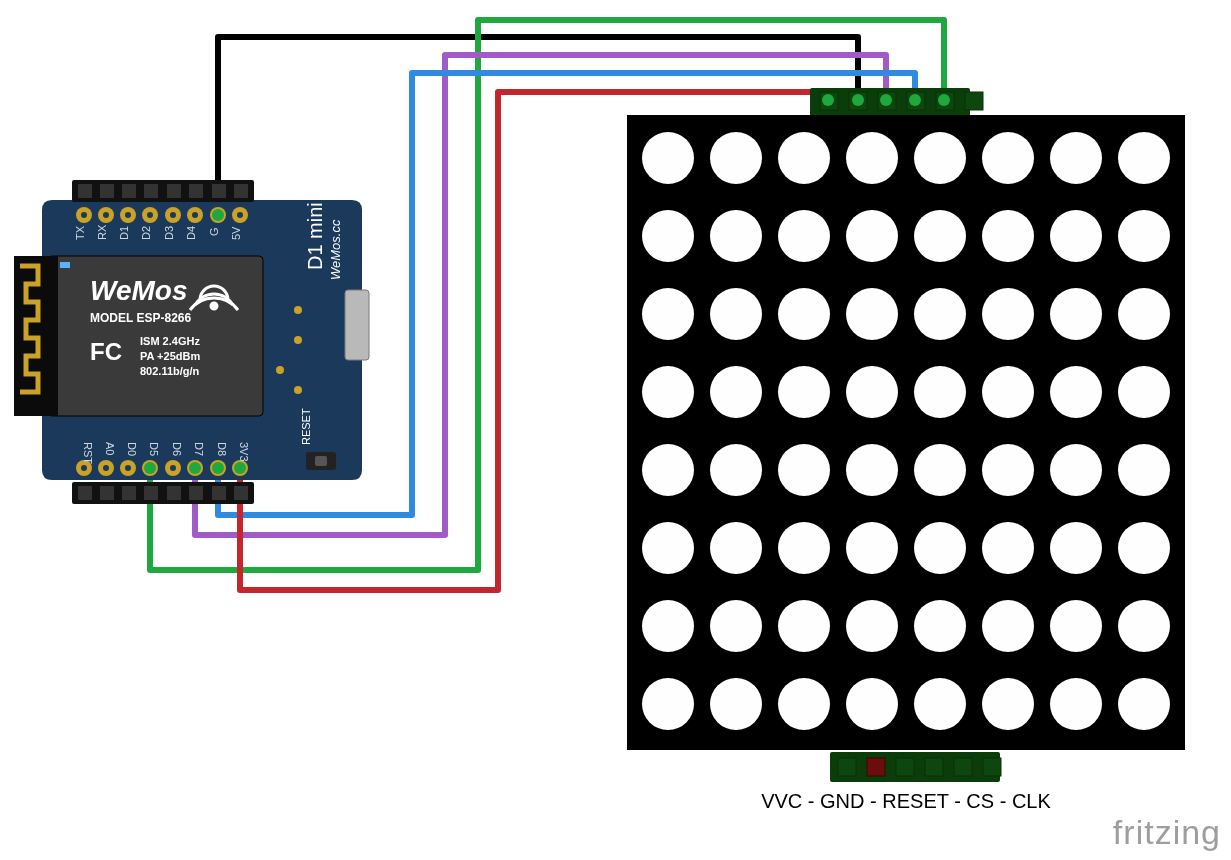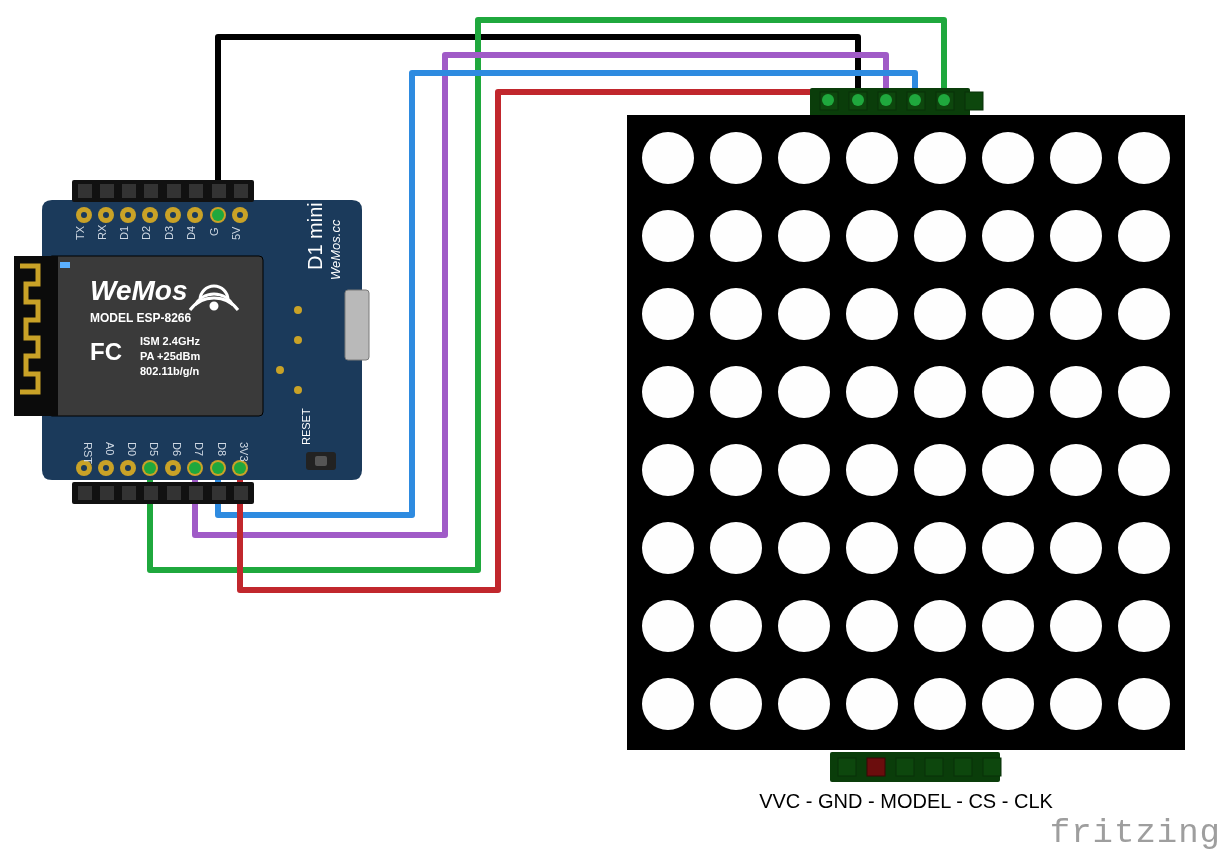--- a/index.html
+++ b/index.html
@@ -22,21 +22,21 @@
   .matrix-label {
     position: absolute;
     font-size: 20px;
     color: #000;
     text-align: center;
   }
   .branding {
     position: absolute;
     right: 10px;
     bottom: 8px;
-    font-family: Liberation Mono, monospace;
+    font-family: Liberation Sans, sans-serif;
     font-size: 34px;
     color: #9e9e9e;
     letter-spacing: 1px;
   }
 </style>
 </head>
 <body>
 
 <svg width="1231" height="860" viewBox="0 0 1231 860">
 
@@ -292,15 +292,15 @@
         <circle cx="872" cy="704" r="26"></circle>
         <circle cx="940" cy="704" r="26"></circle>
         <circle cx="1008" cy="704" r="26"></circle>
         <circle cx="1076" cy="704" r="26"></circle>
         <circle cx="1144" cy="704" r="26"></circle>
       </g>
   </g>
 
 </svg>
 
-<div class="matrix-label" style="left:627px; top:790px; width:558px;">VVC - GND - MODEL - CS - CLK</div>
+<div class="matrix-label" style="left:627px; top:790px; width:558px;">VVC - GND - RESET - CS - CLK</div>
 
 <div class="branding">fritzing</div>
 
 </body></html>

